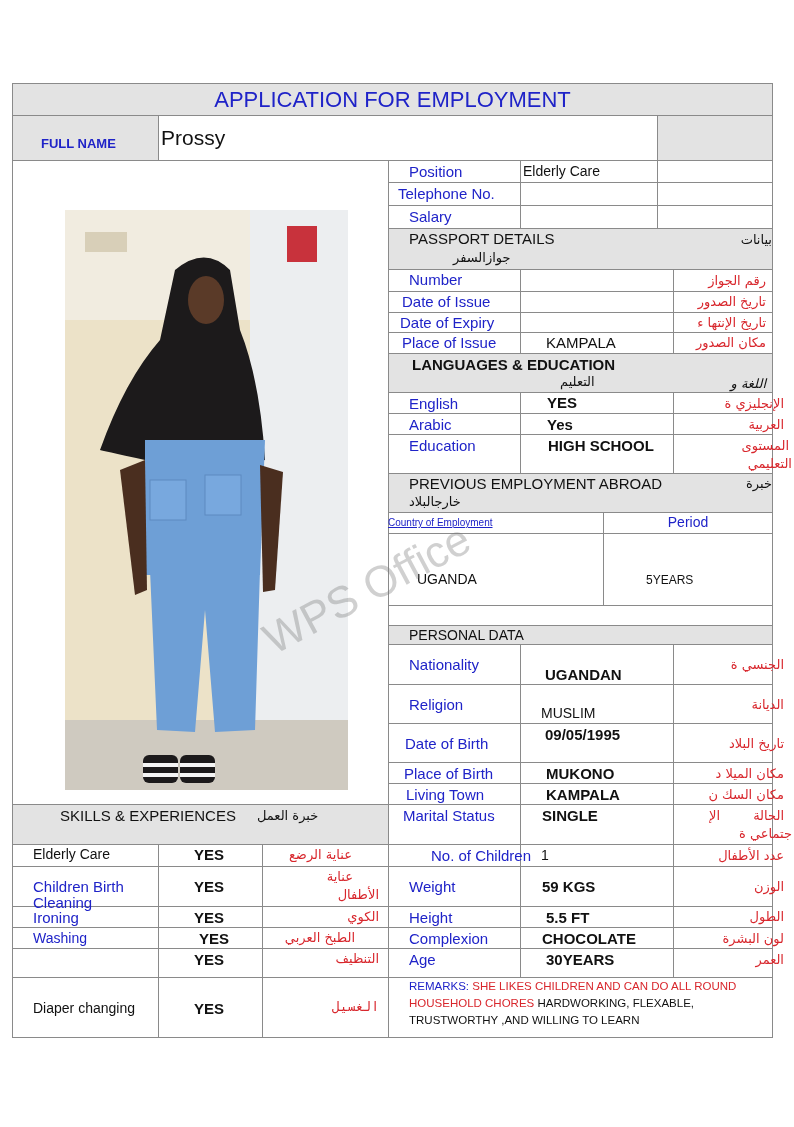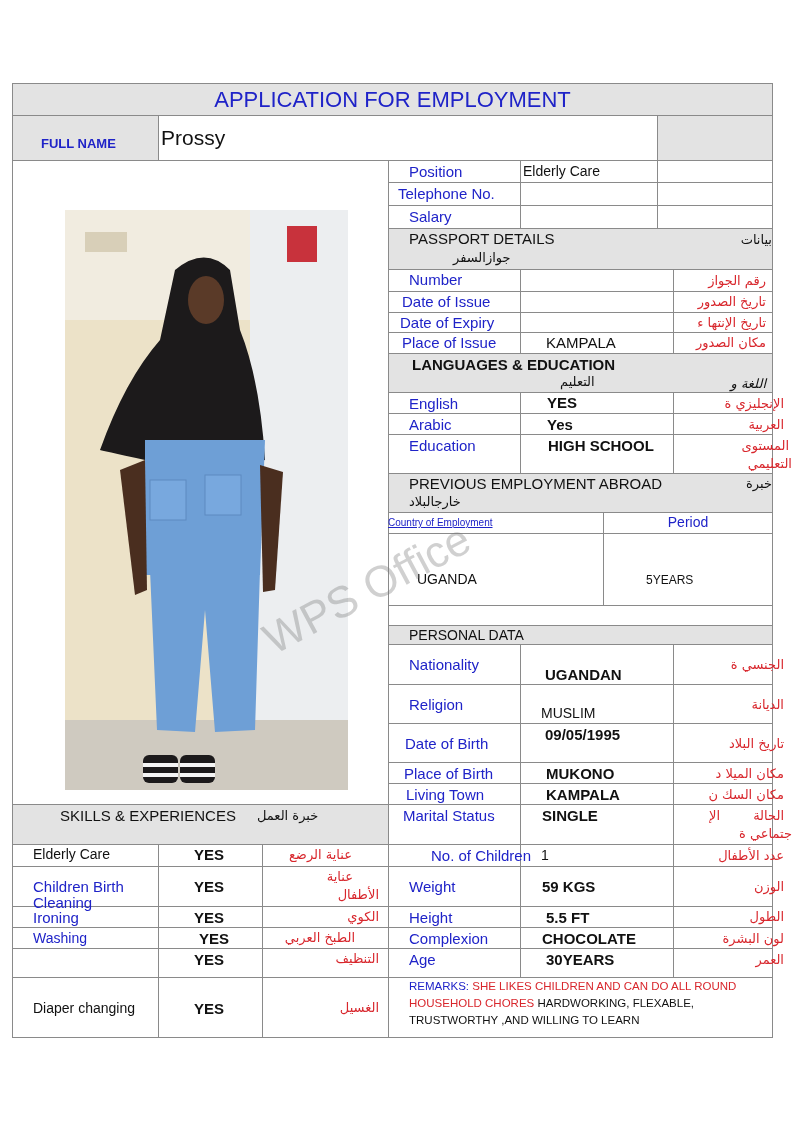--- a/index.html
+++ b/index.html
@@ -245,15 +245,15 @@
 <div class="t blue" style="left:33px;top:930px;font-size:14px;">Washing</div>
 <div class="t blk bold" style="left:199px;top:930px;">YES</div>
 <div class="t red ar" style="right:439px;top:929px;">الطبخ العربي</div>
 
 <div class="t blue" style="left:33px;top:894px;">Cleaning</div>
 <div class="t blk bold" style="left:194px;top:951px;">YES</div>
 <div class="t red ar" style="right:415px;top:950px;">التنظيف</div>
 
 <div class="t blk" style="left:33px;top:1000px;font-size:14px;">Diaper changing</div>
 <div class="t blk bold" style="left:194px;top:1000px;">YES</div>
-<div class="t red ar" style="right:415px;top:999px;">الغسيل</div>
+<div class="t red ar" style="right:415px;top:999px;font-family:Liberation Mono, monospace;">الغسيل</div>
 
 <div class="watermark" style="top:620px;">WPS Office</div>
 
 </body></html>

